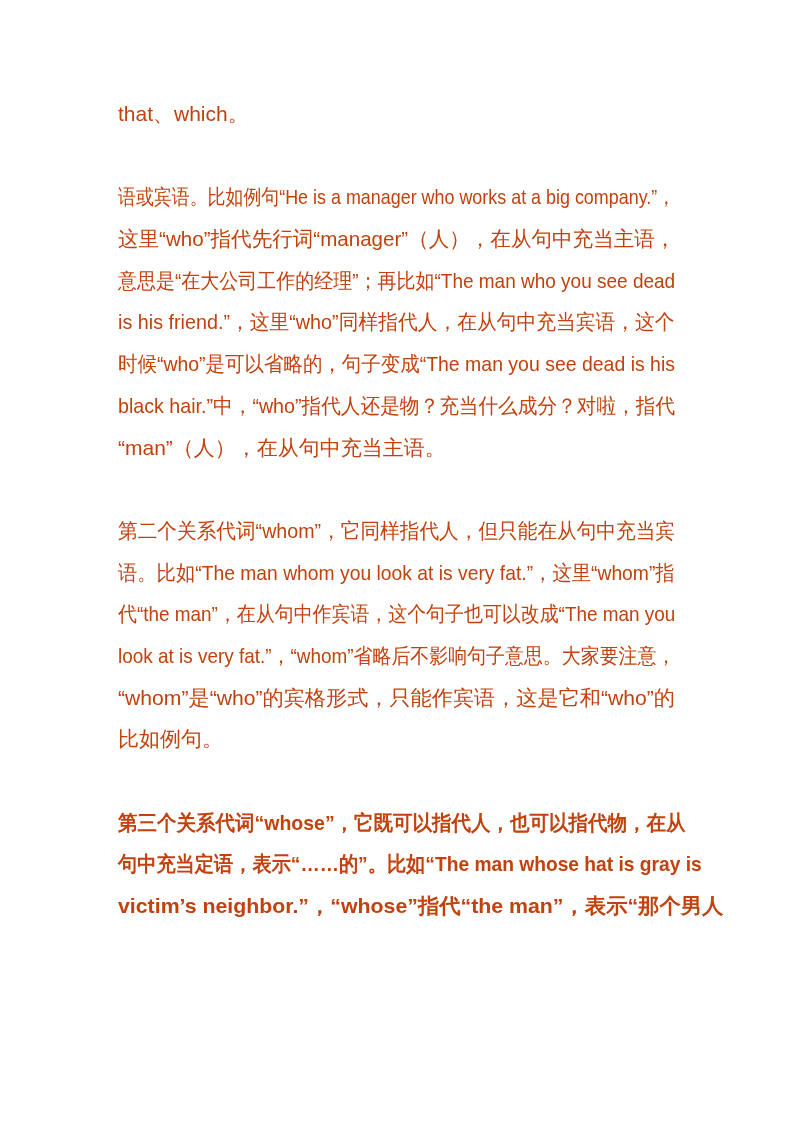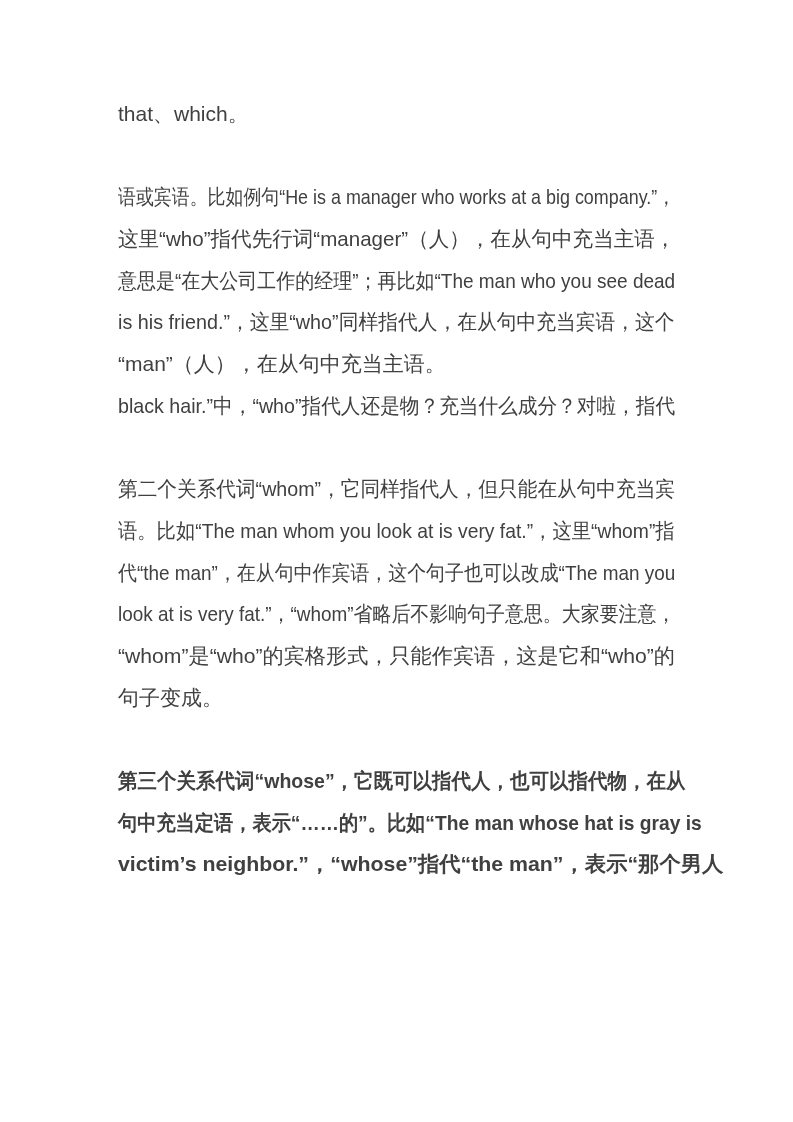--- a/index.html
+++ b/index.html
@@ -12,21 +12,21 @@
     width: 793px;
     height: 1122px;
     background: #ffffff;
     overflow: hidden;
   }
   .doc-body {
     position: absolute;
     left: 118px;
     top: 93px;
     width: 557px;
-    color: #404040;
+    color: #c2410c;
     
     font-family: "Liberation Sans", serif;
     font-size: 21px;
     line-height: 41.7px;
   }
   .para {
     margin: 0 0 41.7px 0;
   }
   .para:last-child {
     margin-bottom: 0;
@@ -50,30 +50,31 @@
 <div class="page">
   <div class="doc-body" id="doc-body">
       <div class="para">
         <div class="line"><span class="line-text">that、which。</span></div>
       </div>
       <div class="para">
         <div class="line"><span class="line-text fill" style="transform: scaleX(0.852986);">语或宾语。比如例句“He is a manager who works at a big company.”，</span></div>
         <div class="line"><span class="line-text fill" style="transform: scaleX(0.97891);">这里“who”指代先行词“manager”（人），在从句中充当主语，</span></div>
         <div class="line"><span class="line-text fill" style="transform: scaleX(0.904221);">意思是“在大公司工作的经理”；再比如“The man who you see dead</span></div>
         <div class="line"><span class="line-text fill" style="transform: scaleX(0.940878);">is his friend.”，这里“who”同样指代人，在从句中充当宾语，这个</span></div>
+        <div class="line"><span class="line-text fill" style="transform: scaleX(0.926789);">时候“who”是可以省略的，句子变成“The man you see dead is his</span></div>
+        <div class="line"><span class="line-text fill" style="transform: scaleX(0.936134);">black hair.”中，“who”指代人还是物？充当什么成分？对啦，指代</span></div>
         <div class="line"><span class="line-text">“man”（人），在从句中充当主语。</span></div>
-        <div class="line"><span class="line-text fill" style="transform: scaleX(0.936134);">black hair.”中，“who”指代人还是物？充当什么成分？对啦，指代</span></div>
       </div>
       <div class="para">
         <div class="line"><span class="line-text fill" style="transform: scaleX(0.936134);">第二个关系代词“whom”，它同样指代人，但只能在从句中充当宾</span></div>
         <div class="line"><span class="line-text fill" style="transform: scaleX(0.919142);">语。比如“The man whom you look at is very fat.”，这里“whom”指</span></div>
         <div class="line"><span class="line-text fill" style="transform: scaleX(0.901294);">代“the man”，在从句中作宾语，这个句子也可以改成“The man you</span></div>
         <div class="line"><span class="line-text fill" style="transform: scaleX(0.901294);">look at is very fat.”，“whom”省略后不影响句子意思。大家要注意，</span></div>
         <div class="line"><span class="line-text fill" style="transform: scaleX(1.00723);">“whom”是“who”的宾格形式，只能作宾语，这是它和“who”的</span></div>
-        <div class="line"><span class="line-text">句子变成。</span></div>
+        <div class="line"><span class="line-text">比如例句。</span></div>
       </div>
       <div class="para">
         <div class="line"><span class="line-text fill" style="transform: scaleX(0.928333);">第三个关系代词“whose”，它既可以指代人，也可以指代物，在从</span></div>
         <div class="line"><span class="line-text fill" style="transform: scaleX(0.914614);">句中充当定语，表示“……的”。比如“The man whose hat is gray is</span></div>
         <div class="line"><span class="line-text fill" style="transform: scaleX(1.01457);">victim’s neighbor.”，“whose”指代“the man”，表示“那个男人</span></div>
       </div>
     </div>
 </div>
 
 </body></html>

